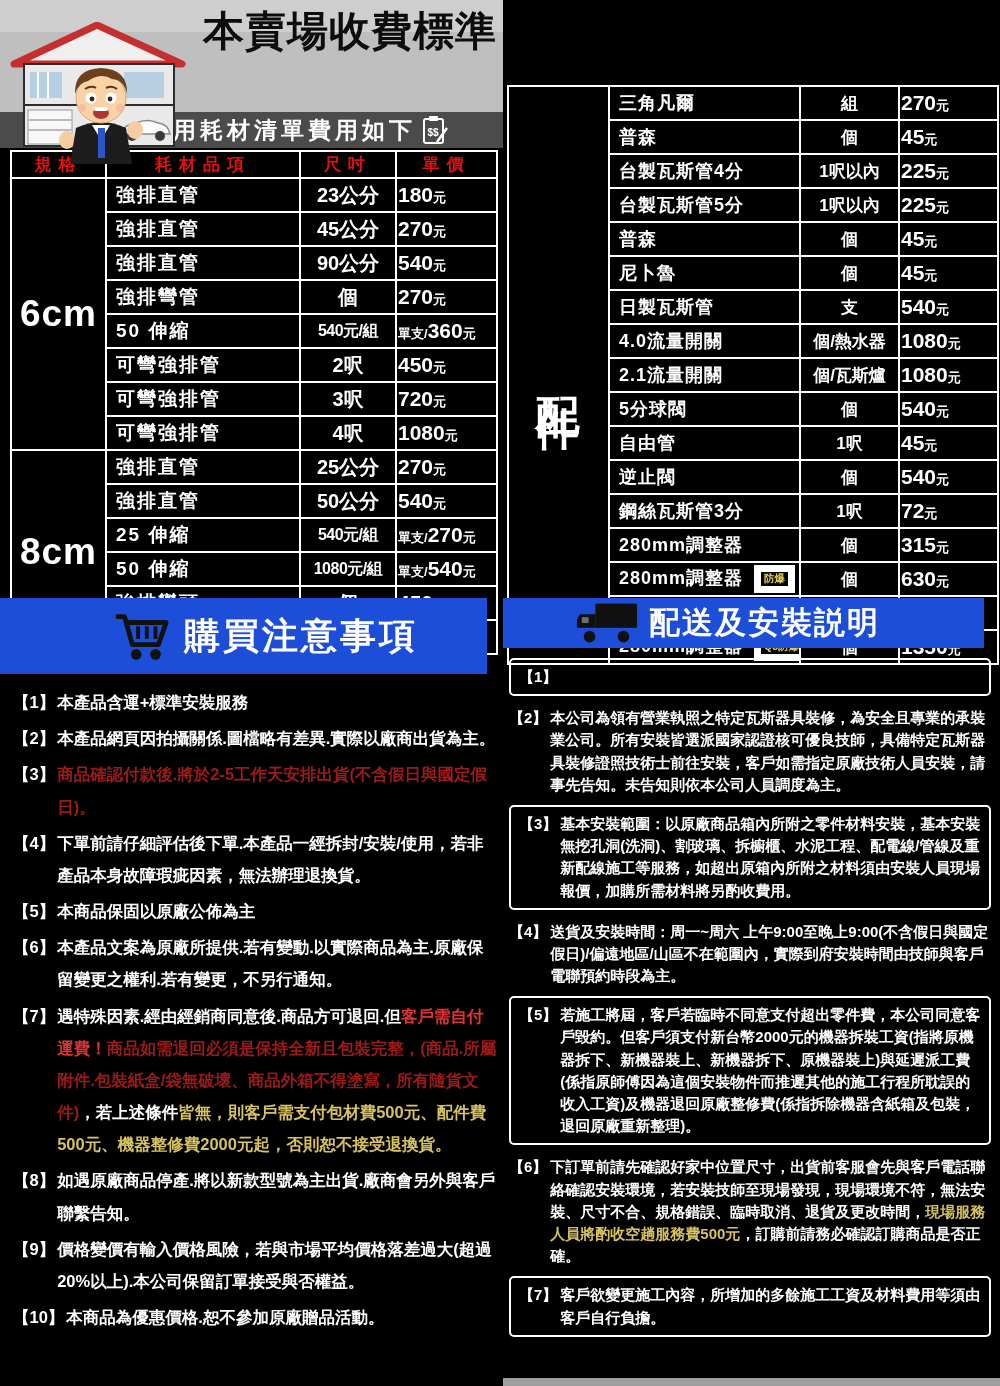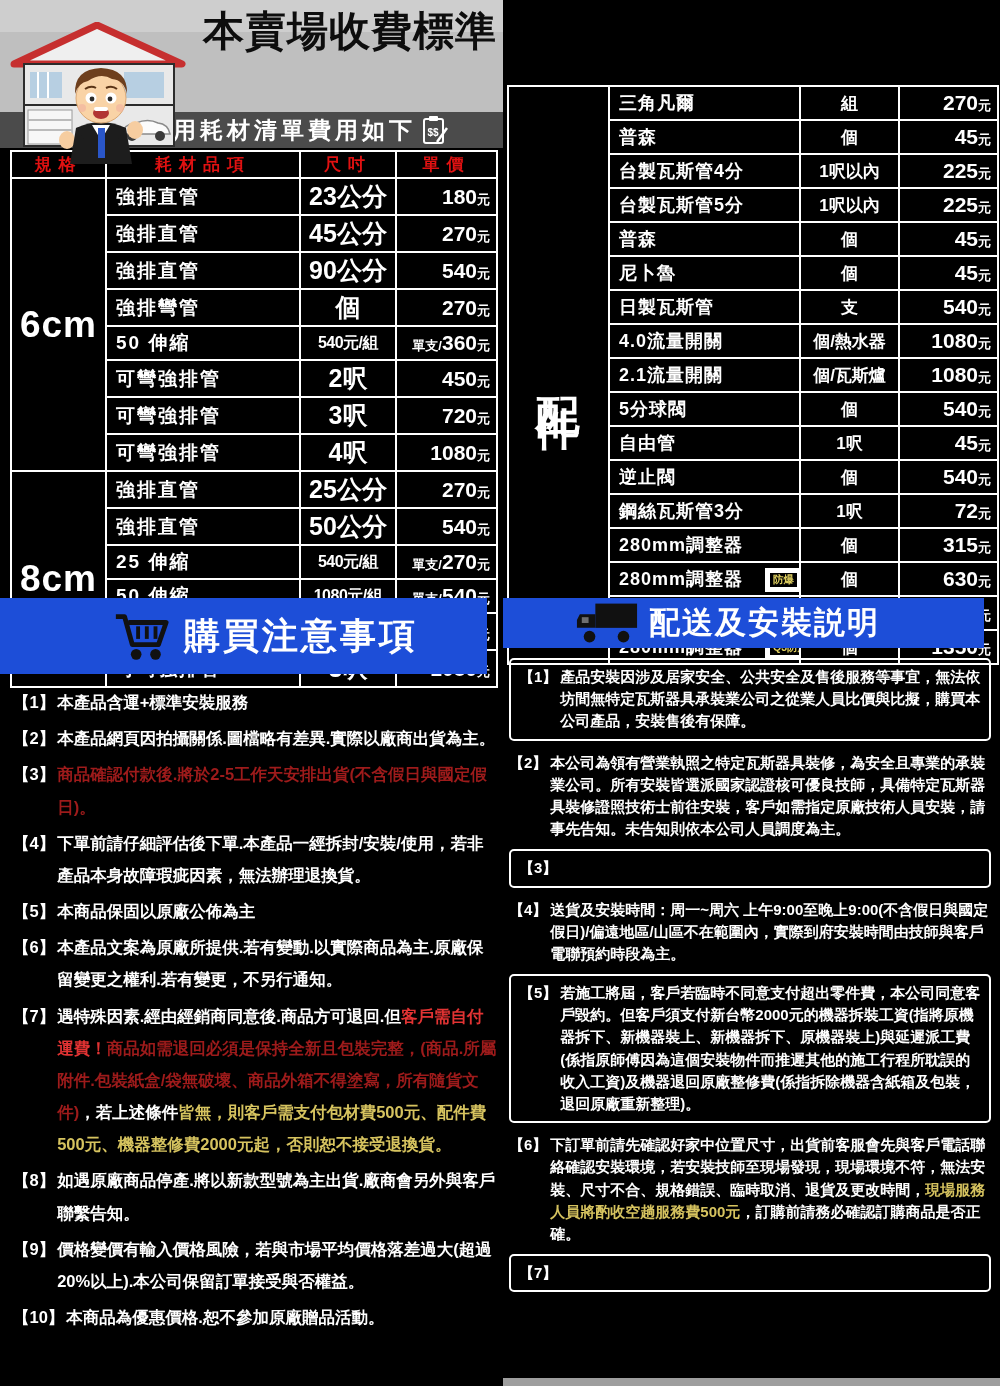--- a/index.html
+++ b/index.html
@@ -20,35 +20,35 @@
   .illus{position:absolute;left:4px;top:22px;width:202px;height:142px;z-index:6;}
 
   
   table{border-collapse:collapse;table-layout:fixed;border-radius:24px;}
   .mat{position:absolute;left:10px;top:150px;width:486px;}
   .mat th,.mat td,.acc td{border:2px solid #fff;background:#000;}
   .mat th{height:23px;color:#e01111;font-size:17px;font-weight:800;letter-spacing:7px;}
   .mat td{height:30px;}
   .spec{text-align:center;font-size:37px;font-weight:800;color:#fff;letter-spacing:1px;}
   .c-item{padding-left:9px;font-size:19px;font-weight:700;letter-spacing:2px;white-space:nowrap;overflow:hidden;}
-  .c-size{text-align:center;font-size:25px;font-weight:700;white-space:nowrap;}
+  .c-size{text-align:center;font-size:20px;font-weight:700;white-space:nowrap;}
   .c-size.tight{font-size:16px;letter-spacing:-0.5px;}
-  .c-price{text-align:right;padding-right:6px;white-space:nowrap;}
+  .c-price{text-align:left;padding-right:6px;white-space:nowrap;}
   .val{font-size:21px;font-weight:800;}
   .cur{font-size:13px;font-weight:700;}
   .pfx{font-size:13px;font-weight:700;}
 
   .acc{position:absolute;left:4px;top:85px;width:490px;}
   .acc td{height:30px;}
   .acc-label-cell{text-align:center;vertical-align:middle;}
   .acc-label{writing-mode:vertical-rl;text-orientation:upright;font-size:44px;font-weight:800;
              letter-spacing:12px;display:inline-block;}
   .acc .c-item{font-size:18px;letter-spacing:1px;}
   .acc .c-size{font-size:17px;}
-  .badge{display:inline-block;margin-left:22px;padding:0 3px;border:5px solid #ffffff;color:#e0d060;
+  .badge{display:inline-block;margin-left:11px;padding:0 3px;border:7px solid #ffffff;color:#e0d060;
          font-size:10.5px;font-weight:700;letter-spacing:0;vertical-align:2px;}
 
   
   .banner{position:absolute;left:0;right:16px;background:#1d4ed8;display:flex;align-items:center;z-index:5;}
   .banner-left{top:598px;height:76px;padding-left:112px;}
   .banner-right{top:598px;height:50px;padding-left:72px;}
   .banner-label{color:#fff;font-weight:800;white-space:nowrap;}
   .banner-left .banner-label{font-size:36px;letter-spacing:3px;margin-left:14px;}
   .banner-right .banner-label{font-size:31px;letter-spacing:2px;margin-left:10px;}
 
@@ -382,43 +382,44 @@
         <rect x="7" y="16" width="7" height="6" fill="#6e6e6e"></rect>
         <circle cx="15" cy="36" r="6" fill="#111"></circle>
         <circle cx="50" cy="36" r="6" fill="#111"></circle>
       </svg>
       <span class="banner-label">配送及安裝説明</span>
     </div>
 
     <div class="notes-right">
       <div class="rnote boxed">
         <span class="nn">【1】</span>
-        <span class="nt"><span class="sw">產品安裝因涉及居家安全、公共安全及售後服務等事宜，無法依坊間無特定瓦斯器具承裝業公司之從業人員比價與比擬，購買本公司產品，安裝售後有保障。</span></span>
       </div>
       <div class="rnote">
         <span class="nn">【2】</span>
         <span class="nt"><span class="sw">本公司為領有營業執照之特定瓦斯器具裝修，為安全且專業的承裝業公司。所有安裝皆選派國家認證核可優良技師，具備特定瓦斯器具裝修證照技術士前往安裝，客戶如需指定原廠技術人員安裝，請事先告知。未告知則依本公司人員調度為主。</span></span>
       </div>
       <div class="rnote boxed">
         <span class="nn">【3】</span>
+        <span class="nt"><span class="sw">基本安裝範圍：以原廠商品箱內所附之零件材料安裝，基本安裝無挖孔洞(洗洞)、割玻璃、拆櫥櫃、水泥工程、配電線/管線及重 新配線施工等服務，如超出原箱內所附之材料須由安裝人員現場報價，加購所需材料將另酌收費用。</span></span>
       </div>
       <div class="rnote">
         <span class="nn">【4】</span>
         <span class="nt"><span class="sw">送貨及安裝時間：周一~周六 上午9:00至晚上9:00(不含假日與國定假日)/偏遠地區/山區不在範圍內，實際到府安裝時間由技師與客戶電聯預約時段為主。</span></span>
       </div>
       <div class="rnote boxed">
         <span class="nn">【5】</span>
         <span class="nt"><span class="sw">若施工將屆，客戶若臨時不同意支付超出零件費，本公司同意客戶毀約。但客戶須支付新台幣2000元的機器拆裝工資(指將原機器拆下、新機器裝上、新機器拆下、原機器裝上)與延遲派工費 (係指原師傅因為這個安裝物件而推遲其他的施工行程所耽誤的收入工資)及機器退回原廠整修費(係指拆除機器含紙箱及包裝，退回原廠重新整理)。</span></span>
       </div>
       <div class="rnote">
         <span class="nn">【6】</span>
         <span class="nt">
           <span class="sw">下訂單前請先確認好家中位置尺寸，出貨前客服會先與客戶電話聯絡確認安裝環境，若安裝技師至現場發現，現場環境不符，無法安裝、尺寸不合、規格錯誤、臨時取消、退貨及更改時間，</span><span class="sy">現場服務人員將酌收空趟服務費500元</span><span class="sw">，訂購前請務必確認訂購商品是否正確。</span>
         </span>
       </div>
       <div class="rnote boxed">
         <span class="nn">【7】</span>
+        <span class="nt"><span class="sw">客戶欲變更施工內容，所增加的多餘施工工資及材料費用等須由客戶自行負擔。</span></span>
       </div>
     </div>
 
     <div class="bottom-strip"></div>
   </div>
 </div>
 
 </body></html>

